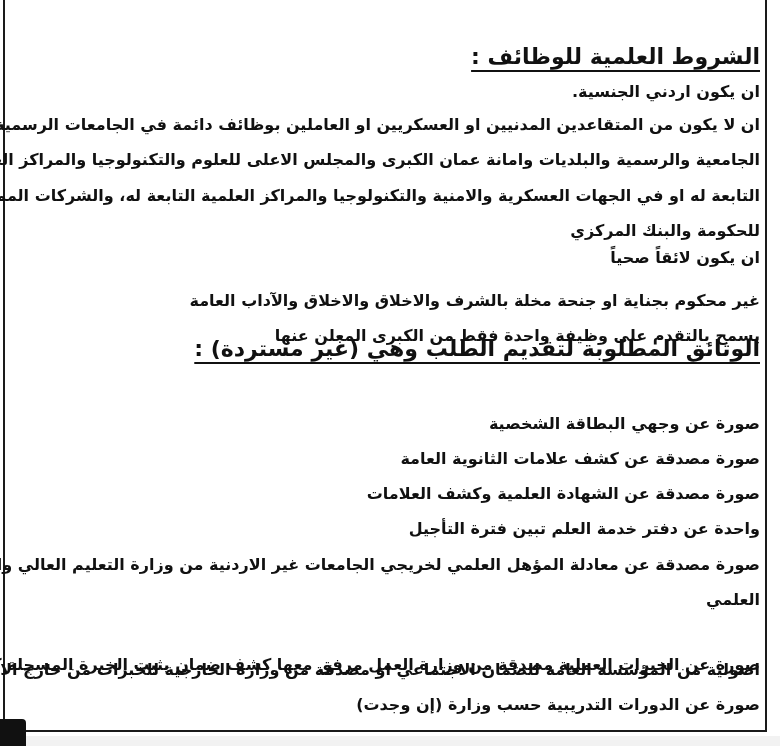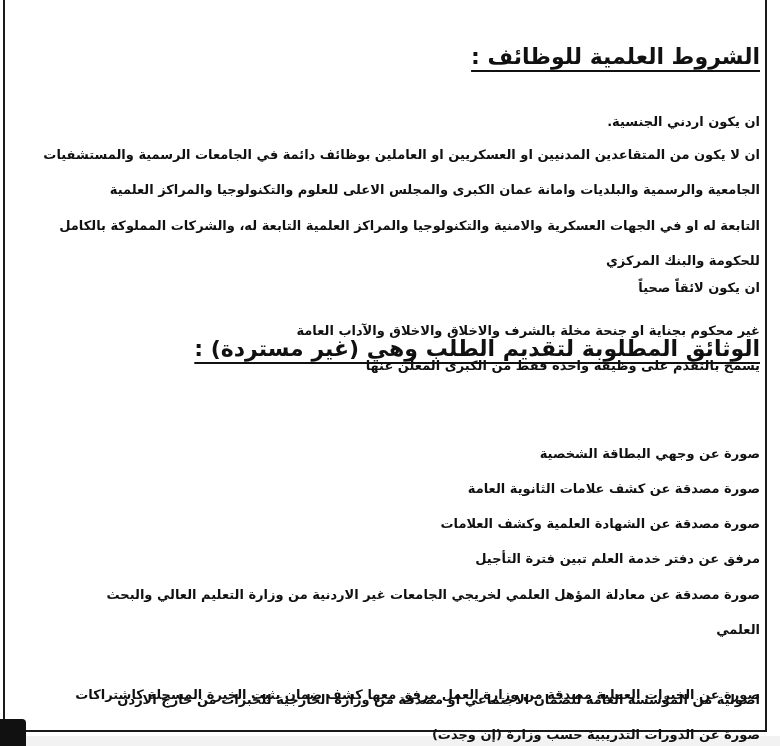--- a/index.html
+++ b/index.html
@@ -28,21 +28,21 @@
   }
   .heading {
     font-family:"DejaVu Sans", sans-serif;
     font-weight:bold; font-size:22px;
     text-decoration:underline; text-decoration-thickness:2px;
     text-underline-offset:6px;
     position:absolute; right:0; white-space:nowrap;
   }
   .line {
     position:absolute; right:0; white-space:nowrap;
-    font-size:13px; font-weight:bold; letter-spacing:0;margin-top:32px;
+    font-size:16px; font-weight:bold; letter-spacing:0;
   }
 </style>
 </head>
 <body>
 
 <div class="frame"></div>
 <div class="bottom-strip"></div>
 <div class="corner-block"></div>
 
 <div class="content">
@@ -55,19 +55,19 @@
   <div class="line" style="top:221px;">للحكومة والبنك المركزي</div>
   <div class="line" style="top:248px;">ان يكون لائقاً صحياً</div>
   <div class="line" style="top:291px;">غير محكوم بجناية او جنحة مخلة بالشرف والاخلاق والاخلاق والآداب العامة</div>
   <div class="line" style="top:326px;">يسمح بالتقدم على وظيفة واحدة فقط من الكبرى المعلن عنها</div>
 
   <div class="heading" style="top:336px;">الوثائق المطلوبة لتقديم الطلب وهي (غير مستردة) :</div>
 
   <div class="line" style="top:414px;">صورة عن وجهي البطاقة الشخصية</div>
   <div class="line" style="top:449px;text-align:right;">صورة مصدقة عن كشف علامات الثانوية العامة</div>
   <div class="line" style="top:484px;">صورة مصدقة عن الشهادة العلمية وكشف العلامات</div>
-  <div class="line" style="top:519px;">مرفق عن دفتر خدمة العلم تبين فترة التأجيل</div>
+  <div class="line" style="top:519px;">واحدة عن دفتر خدمة العلم تبين فترة التأجيل</div>
   <div class="line" style="top:555px;">صورة مصدقة عن معادلة المؤهل العلمي لخريجي الجامعات غير الاردنية من وزارة التعليم العالي والبحث</div>
   <div class="line" style="top:590px;">العلمي</div>
   <div class="line" style="top:655px;">صورة عن الخبرات العملية مصدقة من وزارة العمل مرفق معها كشف ضمان يثبت الخبرة المسجلة كاشتراكات</div>
   <div class="line" style="top:660px;">اصولية من المؤسسة العامة للضمان الاجتماعي او مصدقة من وزارة الخارجية للخبرات من خارج الاردن</div>
   <div class="line" style="top:695px;">صورة عن الدورات التدريبية حسب وزارة (إن وجدت)</div>
 </div>
 
 </body></html>

